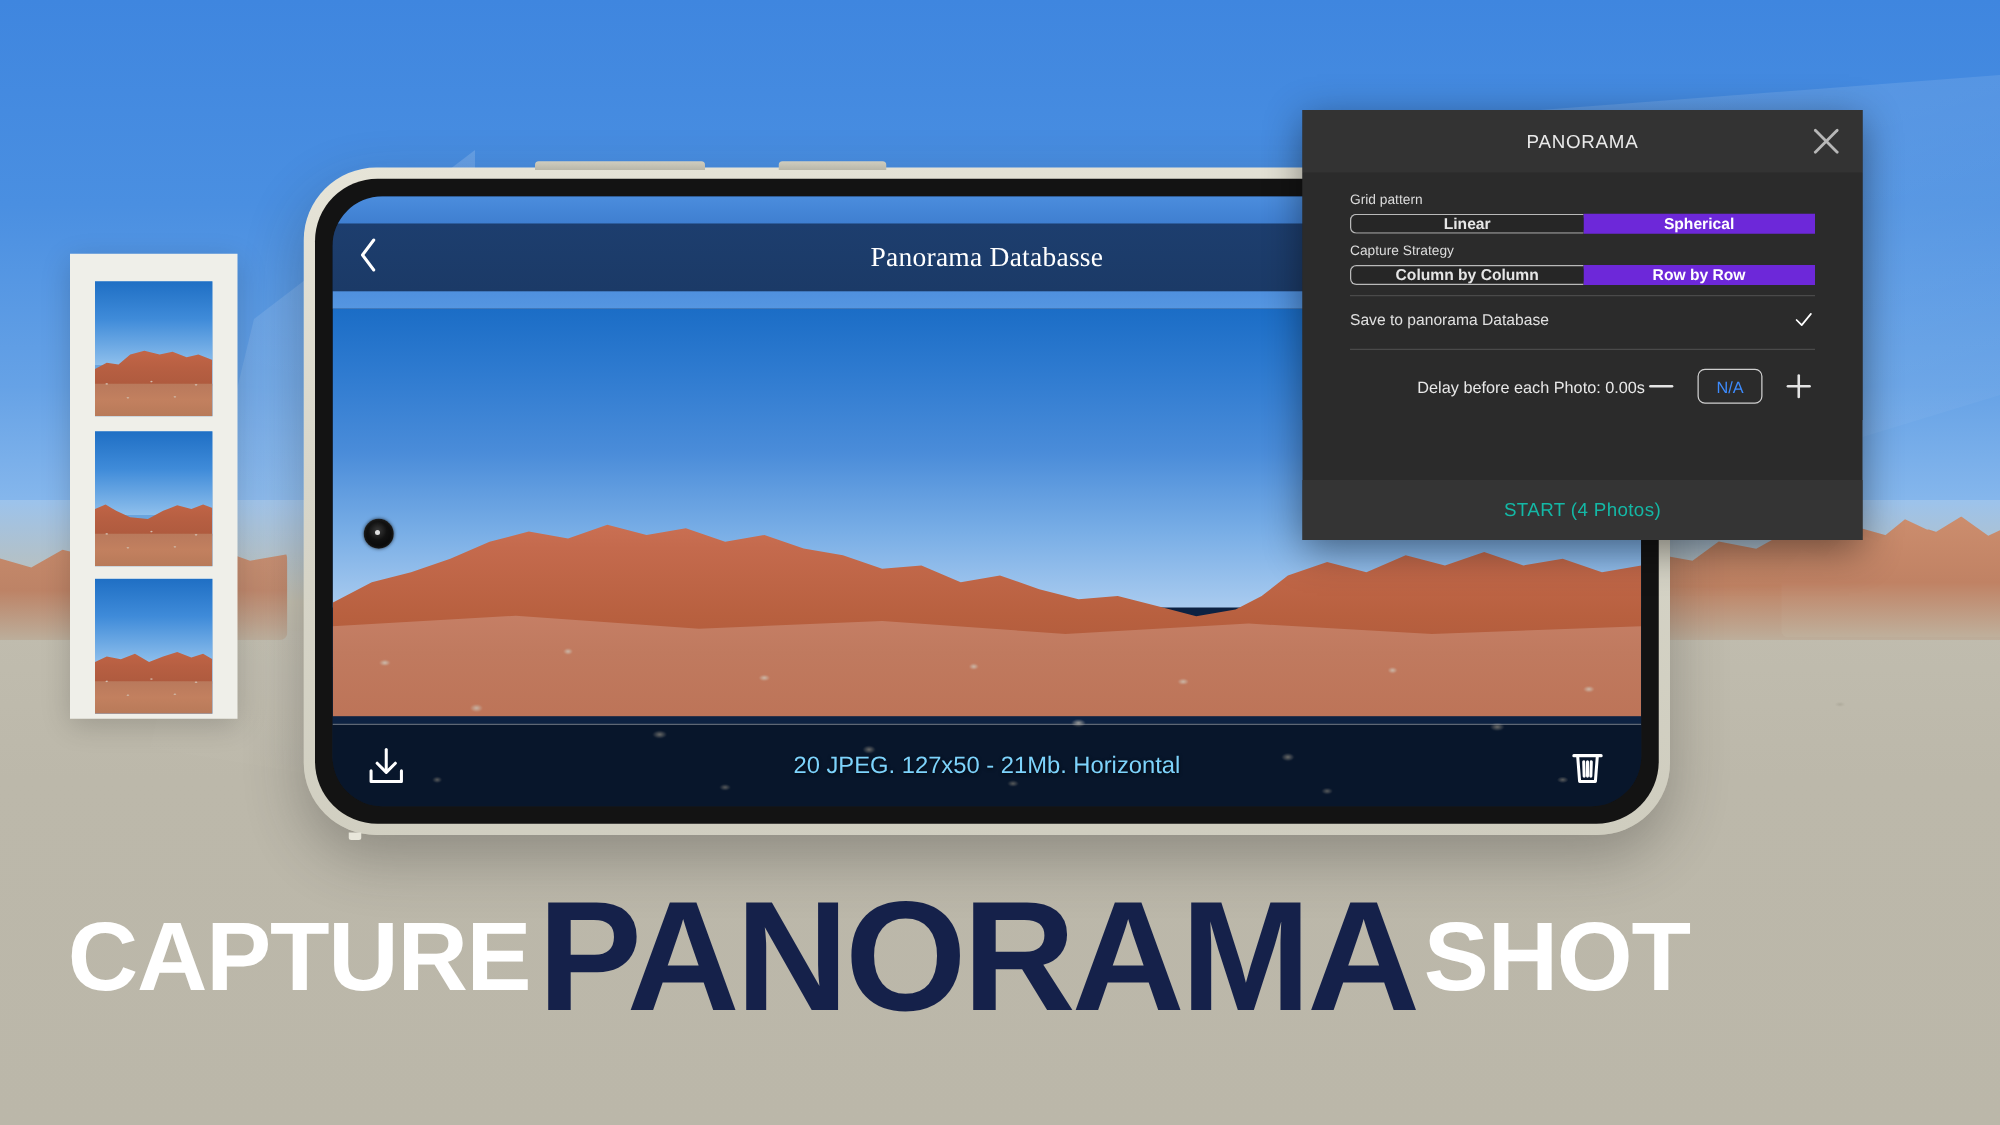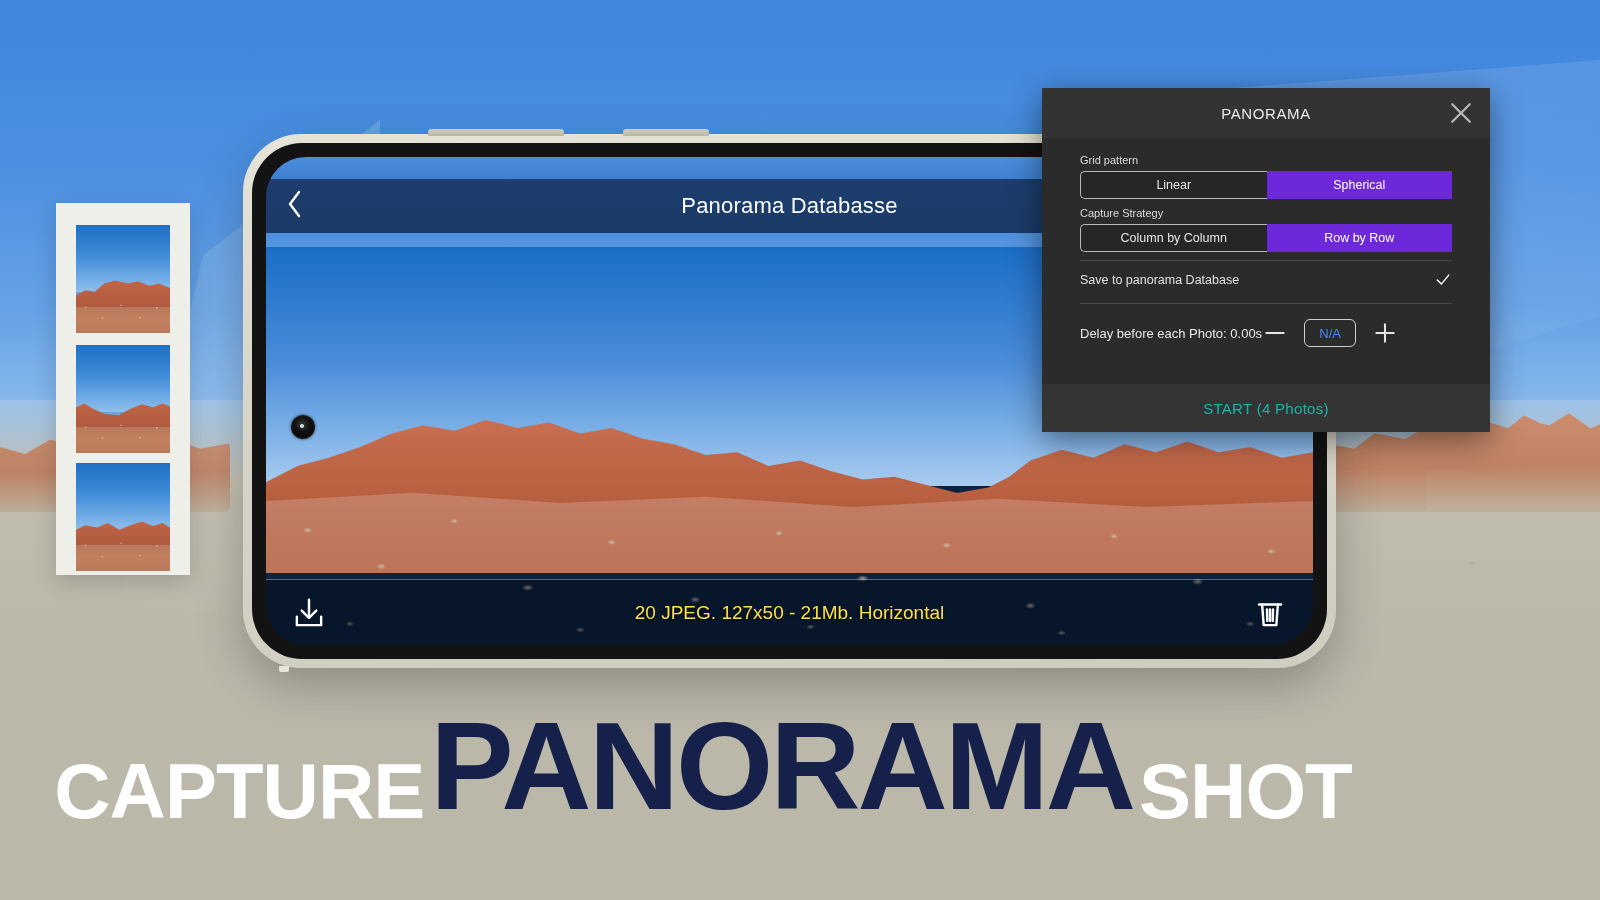--- a/index.html
+++ b/index.html
@@ -118,21 +118,21 @@
   }
 
   
   .app-topband{
     position:absolute; left:0; top:0; width:100%; height:22px;
     background:linear-gradient(180deg,#4b8ddd,#3f7fd0);
   }
   .app-header{
     position:absolute; left:0; top:22px; width:100%; height:54px;
     background:linear-gradient(180deg,#1d3e6e 0%,#1b3a67 100%);
-    display:flex; align-items:center;
+    display:flex; align-items:center;font-family:Liberation Serif, serif;
   }
   .back-btn{
     width:58px; height:54px; display:flex; align-items:center; justify-content:center;
     cursor:pointer;
   }
   .back-btn svg{ width:20px; height:30px; }
   .app-title{
     position:absolute; left:0; right:0; text-align:center;
     color:#fff; font-size:22px; letter-spacing:.2px;
   }
@@ -197,63 +197,63 @@
   }
 
   .app-bottombar{
     position:absolute; left:0; bottom:0; width:100%; height:66px;
     background:rgba(0,0,0,.34);
     border-top:1px solid rgba(255,255,255,.35);
     display:flex; align-items:center; justify-content:space-between;
     padding:0 26px;
   }
   .bb-icon{ width:34px; height:34px; display:flex; align-items:center; justify-content:center; cursor:pointer; }
-  .bb-text{ color:#fde047; font-size:19px; text-shadow:0 1px 3px rgba(0,0,0,.7); }
+  .bb-text{ color:#7dd3fc; font-size:19px; text-shadow:0 1px 3px rgba(0,0,0,.7); }
 
   
   .dialog{
     position:absolute; left:1042px; top:88px; width:448px; height:344px;
     background:#2b2b2b;
     box-shadow:0 8px 30px rgba(0,0,0,.45);
     font-size:13px; color:#e8e8e8;
   }
   .dlg-header{
     position:relative; height:50px; background:#333333;
     display:flex; align-items:center; justify-content:center;
   }
   .dlg-title{ color:#eaeaea; font-size:15px; letter-spacing:.6px; }
   .dlg-close{
     position:absolute; right:14px; top:10px; width:30px; height:30px;
     display:flex; align-items:center; justify-content:center; cursor:pointer;
   }
   .dlg-body{ padding:10px 38px 0 38px; background:#2b2b2b; }
   .fld-label{ color:#dcdcdc; font-size:11px; margin:6px 0 5px 0; }
   .seg{
-    display:flex; width:100%; height:28px; margin-bottom:8px;
+    display:flex; width:100%; height:16px; margin-bottom:8px;font-weight:bold;
   }
   .seg-opt{
     flex:1; display:flex; align-items:center; justify-content:center;
     font-size:12.5px; cursor:pointer; user-select:none;
   }
   .seg-opt.off{
     background:#262626; color:#e6e6e6;
     border:1px solid #b9b9b9; border-right:none;
     border-radius:5px 0 0 5px;
   }
   .seg-opt.on{
     background:#6d28d9; color:#ffffff;
   }
   .divider{ height:1px; background:#4a4a4a; margin:6px 0 2px 0; }
   .row{
     display:flex; align-items:center; height:34px;justify-content:space-between;
   }
   .row .rlabel{ color:#e0e0e0; font-size:12.5px; }
   .check{ margin-left:24px; display:flex; align-items:center; cursor:pointer; }
   .delay-row{
-    display:flex; align-items:center; height:54px; justify-content:flex-start;
+    display:flex; align-items:center; height:54px; justify-content:flex-end;
   }
   .delay-ctrls{ display:flex; align-items:center; gap:16px; }
   .step-btn{
     width:26px; height:26px; display:flex; align-items:center; justify-content:center;
     cursor:pointer;
   }
   .na-box{
     min-width:52px; height:28px; border:1px solid #cfcfcf; border-radius:6px;
     display:flex; align-items:center; justify-content:center;
     color:#3d8bfd; font-size:13px; padding:0 8px; cursor:pointer;
@@ -261,21 +261,21 @@
   .dlg-footer{
     position:absolute; left:0; bottom:0; width:100%; height:48px;
     background:#343434; display:flex; align-items:center; justify-content:center;
     cursor:pointer;
   }
   .dlg-footer span{ color:#14b8a6; font-size:15px; letter-spacing:.3px; }
 
   
   .headline{
     position:absolute; left:0; top:694px; width:1406px;
-    display:flex; align-items:flex-end; justify-content:center; gap:0;
+    display:flex; align-items:center; justify-content:center; gap:0;
     white-space:nowrap;
   }
   .hl-1, .hl-3{
     color:#ffffff; font-size:78px; font-weight:700; letter-spacing:-1px;
   }
   .hl-2{
     color:#15214a; font-size:125px; font-weight:700; letter-spacing:-3px;
     margin:0 6px;
   }
 </style>

